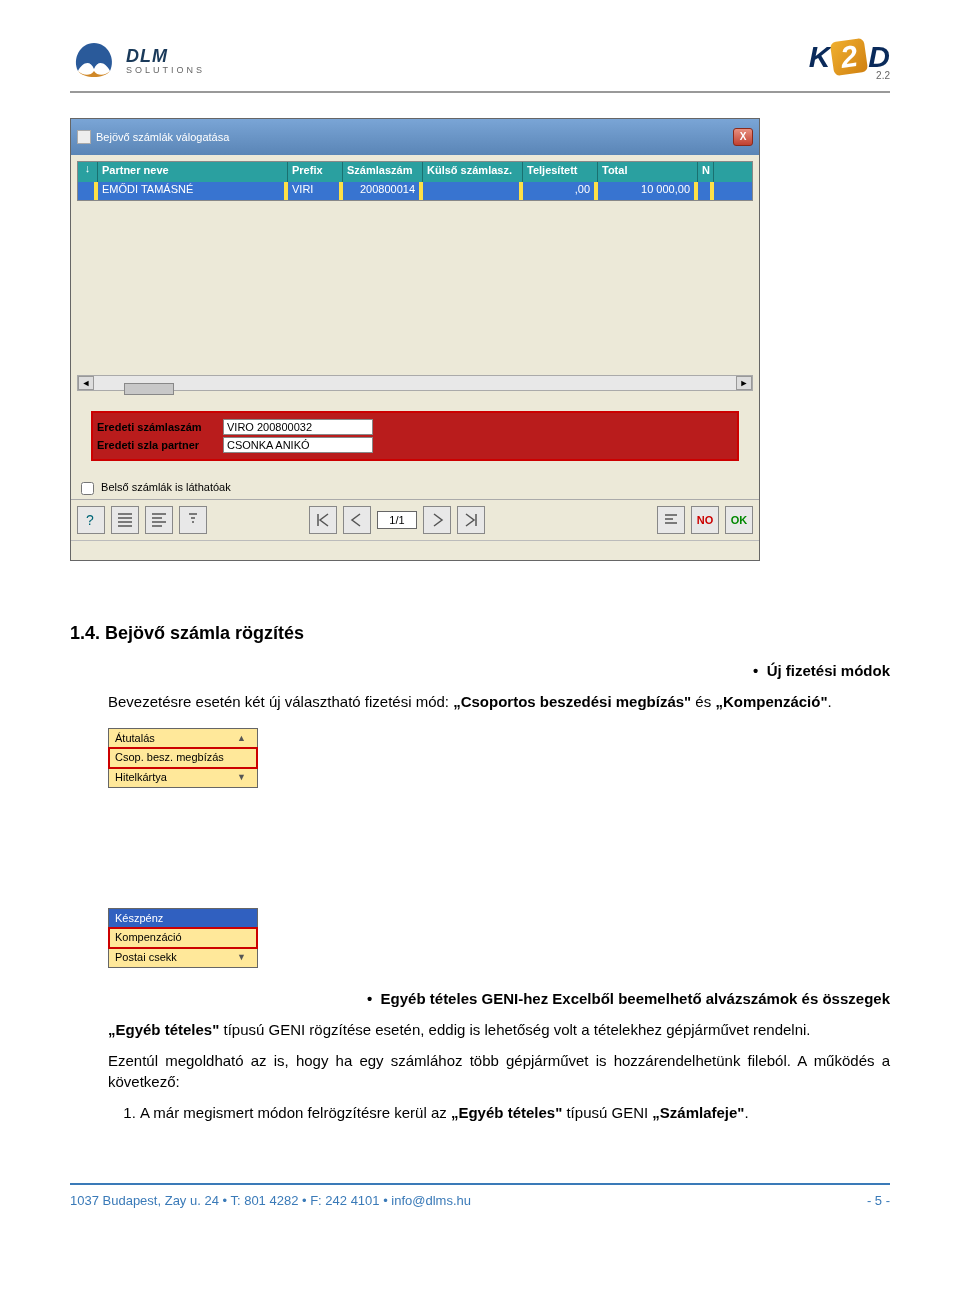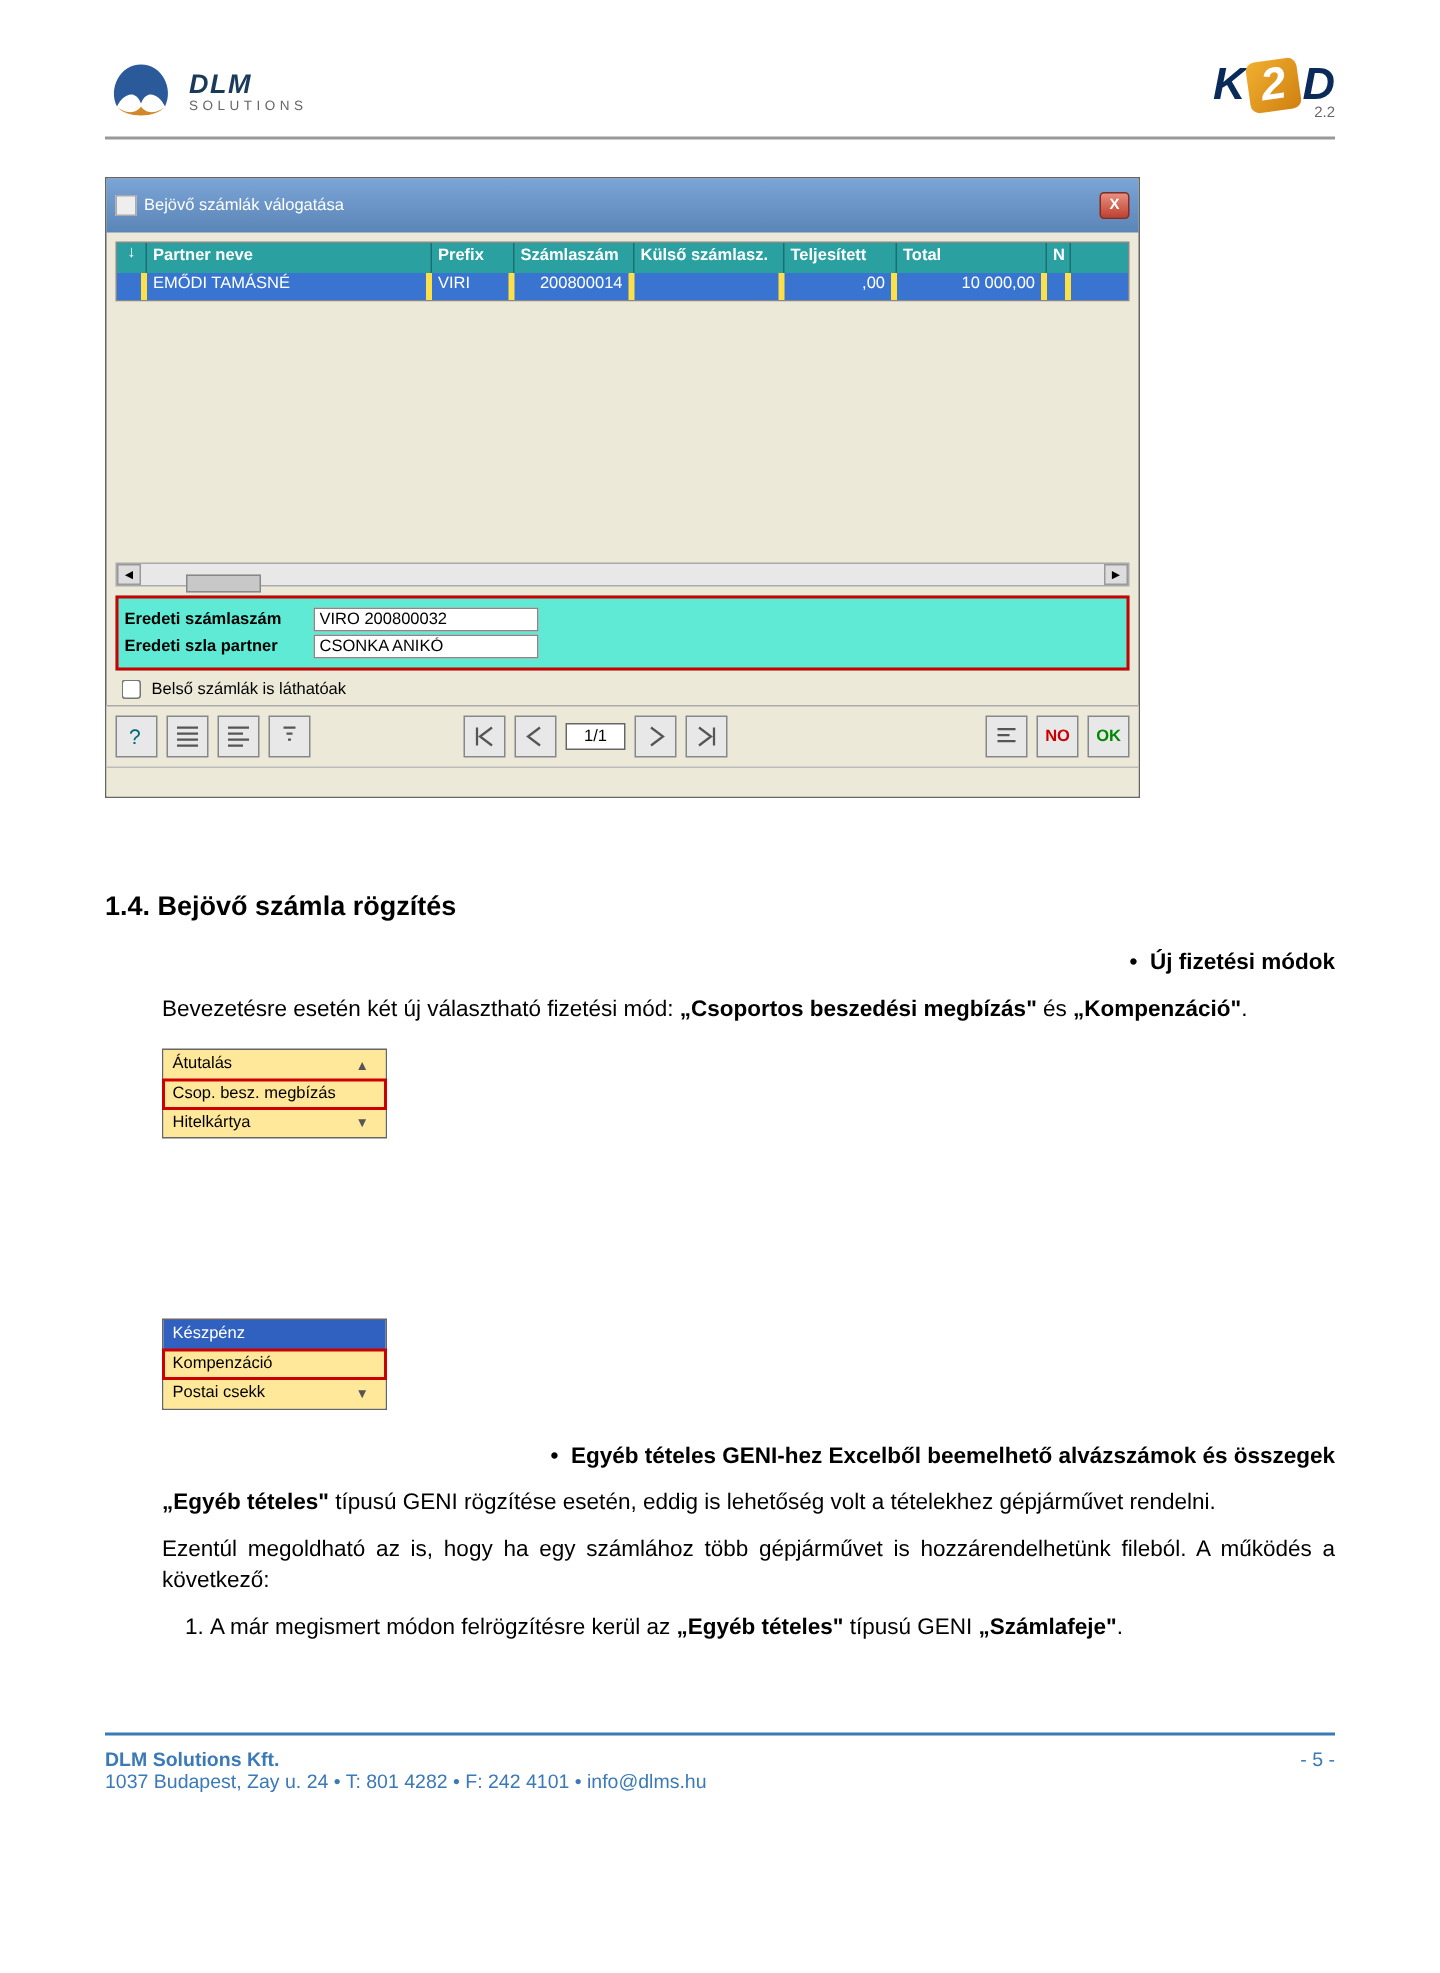--- a/index.html
+++ b/index.html
@@ -35,21 +35,21 @@
   .grid-row { display: flex; background: #3874d0; color: #fff; height: 18px; }
   .grid-row .cell { border-right: 4px solid #fde047; padding: 1px 4px; overflow: hidden; white-space: nowrap; }
   .grid-row .cell.right { text-align: right; }
   .grid-body-empty { flex: 1; background: #ece9d8; }
   .hscroll { height: 16px; background: #e8e8e8; border: 1px solid #aaa; display: flex; align-items: center; margin-top: 8px; }
   .hscroll .arrow { width: 16px; height: 14px; background: #ddd; border: 1px solid #999; text-align: center; font-size: 9px; line-height: 12px; }
   .hscroll .track { flex: 1; position: relative; }
   .hscroll .thumb { position: absolute; left: 30px; width: 50px; height: 12px; background: #c8c8c8; border: 1px solid #888; top: 0; }
   .hscroll .sep { width: 12px; }
   
-  .form-area { margin: 6px; border: 2px solid #c00; padding: 4px; background: #5eead4; }
+  .form-area { margin: 20px; border: 2px solid #c00; padding: 4px; background: #b91c1c; }
   .form-row { display: flex; align-items: center; margin: 2px 0; gap: 6px; }
   .form-row label { width: 120px; font-weight: bold; font-size: 11px; }
   .form-row input { border: 1px solid #888; padding: 1px 3px; font-size: 11px; background: #fff; width: 150px; font-family: Tahoma, Arial; }
   .chk-row { margin: 4px 10px; font-size: 11px; }
   .chk-row input { vertical-align: middle; margin-right: 4px; }
   
   .toolbar { display: flex; align-items: center; padding: 6px; gap: 6px; background: #ece9d8; border-top: 1px solid #aaa; }
   .tb-btn { width: 28px; height: 28px; border: 1px solid #888; background: #e8e8e8; display: flex; align-items: center; justify-content: center; }
   .tb-btn svg { width: 18px; height: 18px; }
   .tb-sep { flex: 1; }
@@ -275,21 +275,20 @@
       <li>
         <span>A már megismert módon felrögzítésre kerül az </span><span class="bold">„Egyéb tételes"</span><span> típusú GENI </span><span class="bold">„Számlafeje"</span><span>.</span>
       </li>
     </ol>
   </div>
 
   <div class="footer">
     <hr class="hr2">
     <div class="foot-line">
       <div class="foot-left">
-        <div class="company">DLM Solutions Kft.</div>
         <div>
           <span>1037 Budapest, Zay u. 24</span><span class="dot"> • </span><span>T: 801 4282</span><span class="dot"> • </span><span>F: 242 4101</span><span class="dot"> • </span><span>info@dlms.hu</span>
         </div>
       </div>
       <div>- 5 -</div>
     </div>
   </div>
 
 </div>
 

